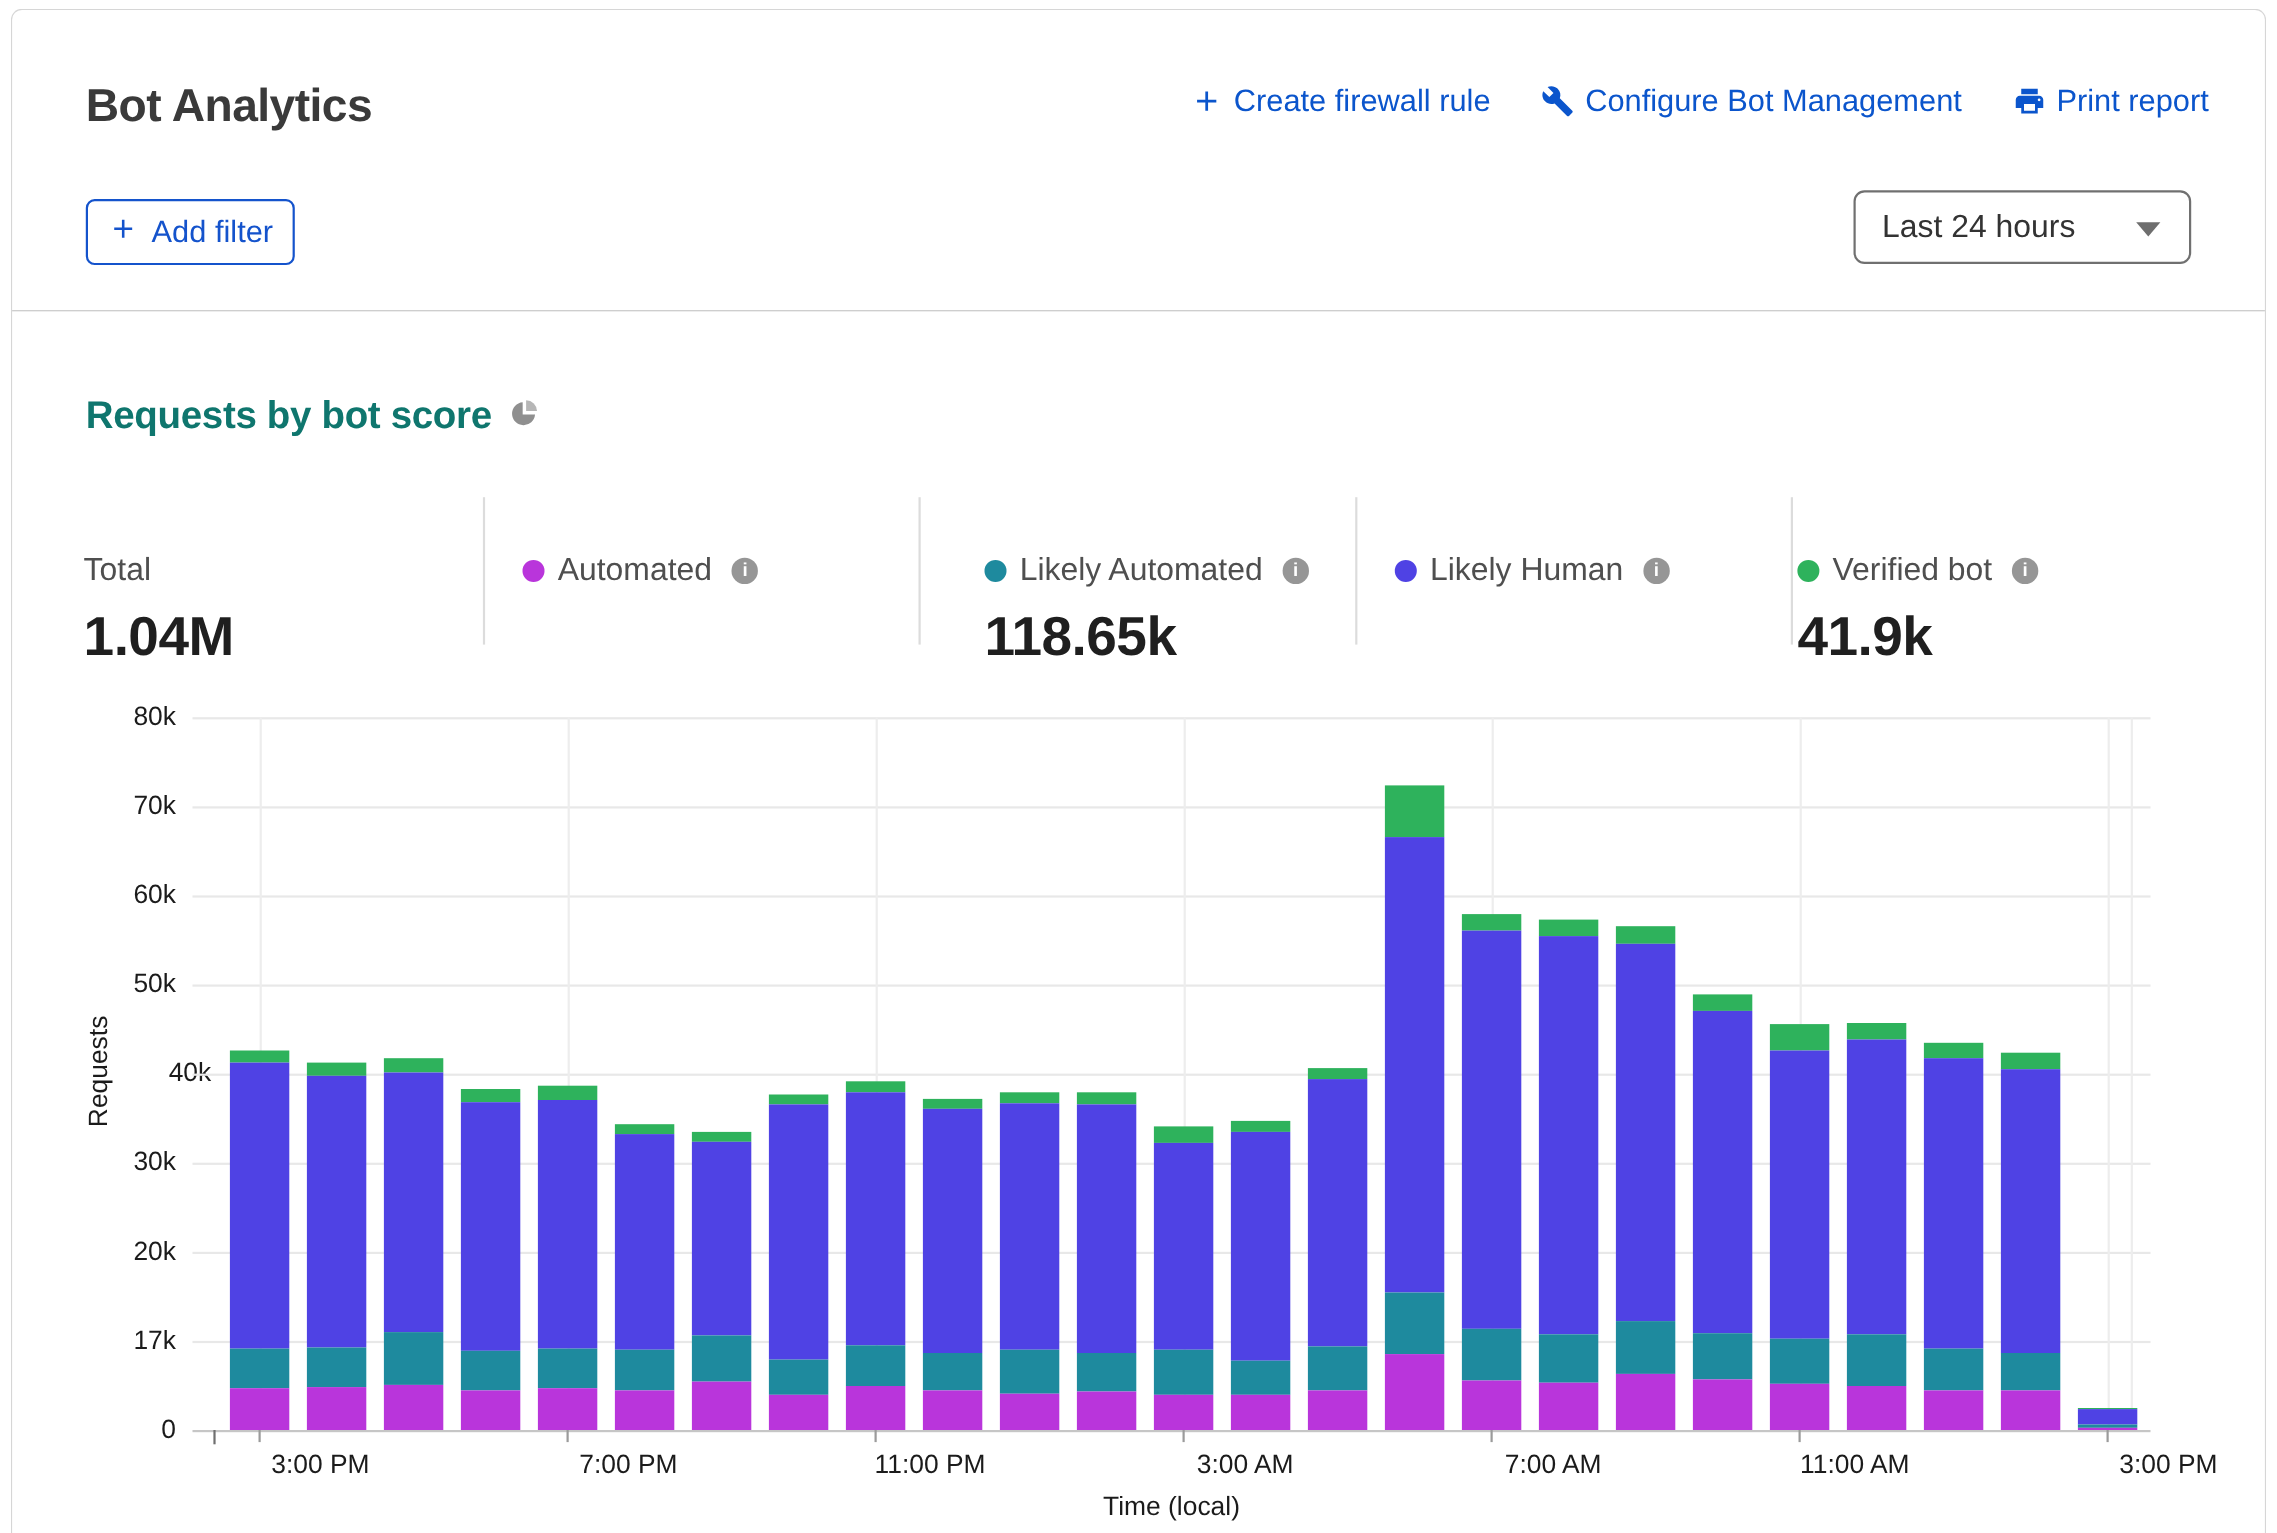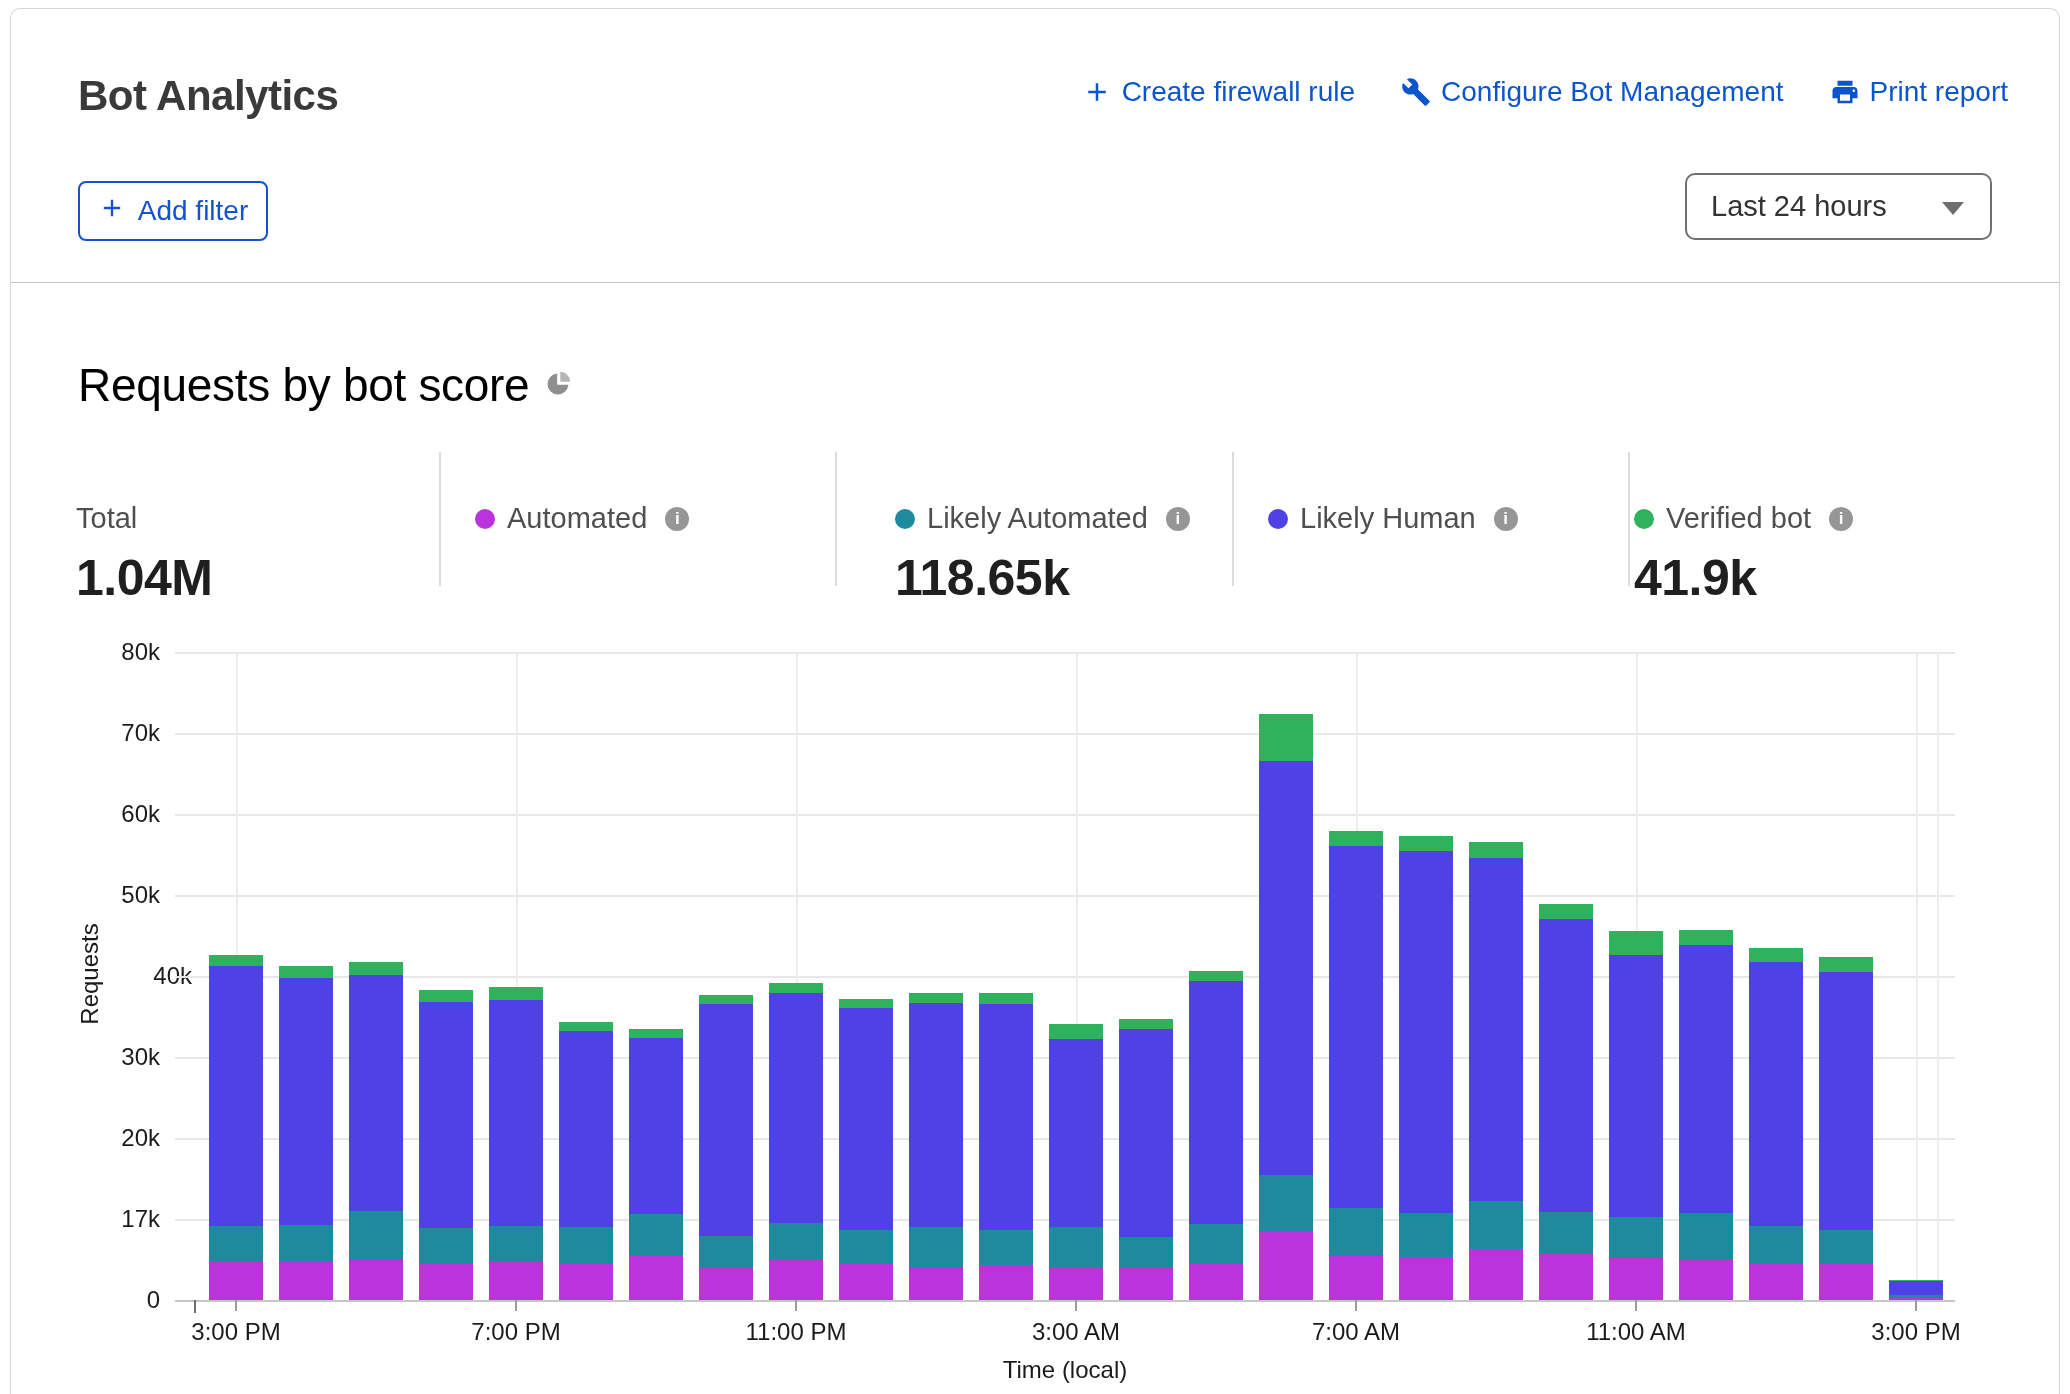--- a/index.html
+++ b/index.html
@@ -43,21 +43,21 @@
   }
   .caret{
     position:absolute;right:26px;top:50%;margin-top:-5px;
     width:0;height:0;border-left:11px solid transparent;border-right:11px solid transparent;
     border-top:13px solid #6e6e6e;
   }
   .section-title-row{
     position:absolute;left:78px;top:358px;display:flex;align-items:center;gap:16px;
   }
   .section-title{
-    margin:0;font-size:46px;font-weight:400;color:#000000;letter-spacing:-0.3px;
+    margin:0;font-size:35px;font-weight:700;color:#0f766e;letter-spacing:-0.3px;
   }
   
   .stat-cell{position:absolute;top:458px;margin-top:44px;}
   .stat-label-row{display:flex;align-items:center;gap:12px;font-size:29px;color:#4f4f4f;}
   .stat-dot{width:20px;height:20px;border-radius:50%;flex:0 0 auto;}
   .stat-info{
     width:24px;height:24px;border-radius:50%;background:#969696;color:#fff;
     font-size:17px;font-weight:700;display:flex;align-items:center;justify-content:center;
     margin-left:6px;cursor:pointer;flex:0 0 auto;
   }
@@ -65,21 +65,21 @@
   .stat-divider{position:absolute;top:452px;width:0;height:134px;border-left:2px solid #dcdcdc;}
   
   .plot{position:absolute;left:175px;top:652px;width:1780px;height:648px;}
   .hgrid{position:absolute;left:0;width:100%;height:0;border-top:2px solid #e8e8e8;}
   .hgrid.base{border-top:2px solid #c6c6c6;}
   .vgrid{position:absolute;top:0;width:0;height:648px;border-left:2px solid #ededed;}
   .bar{position:absolute;bottom:0;width:54px;display:flex;flex-direction:column-reverse;}
   .seg{width:100%;}
   .ylab{position:absolute;left:0;width:160px;height:32px;line-height:32px;text-align:right;
     font-size:24px;color:#1b1b1b;}
-  .xlab{position:absolute;width:200px;height:32px;line-height:32px;text-align:center;
+  .xlab{position:absolute;width:200px;height:32px;line-height:32px;text-align:right;
     font-size:24px;color:#1b1b1b;top:1316px;}
   .xtick{position:absolute;top:1300px;width:2px;height:11px;background:#9b9b9b;}
   .axis-title{font-size:24px;color:#1b1b1b;}
   .y-axis-title{
     position:absolute;left:10px;top:960px;width:160px;text-align:center;
     transform:rotate(-90deg);transform-origin:center;
   }
   .x-axis-title{position:absolute;left:865px;top:1356px;width:400px;text-align:center;}
 </style>
 </head>

